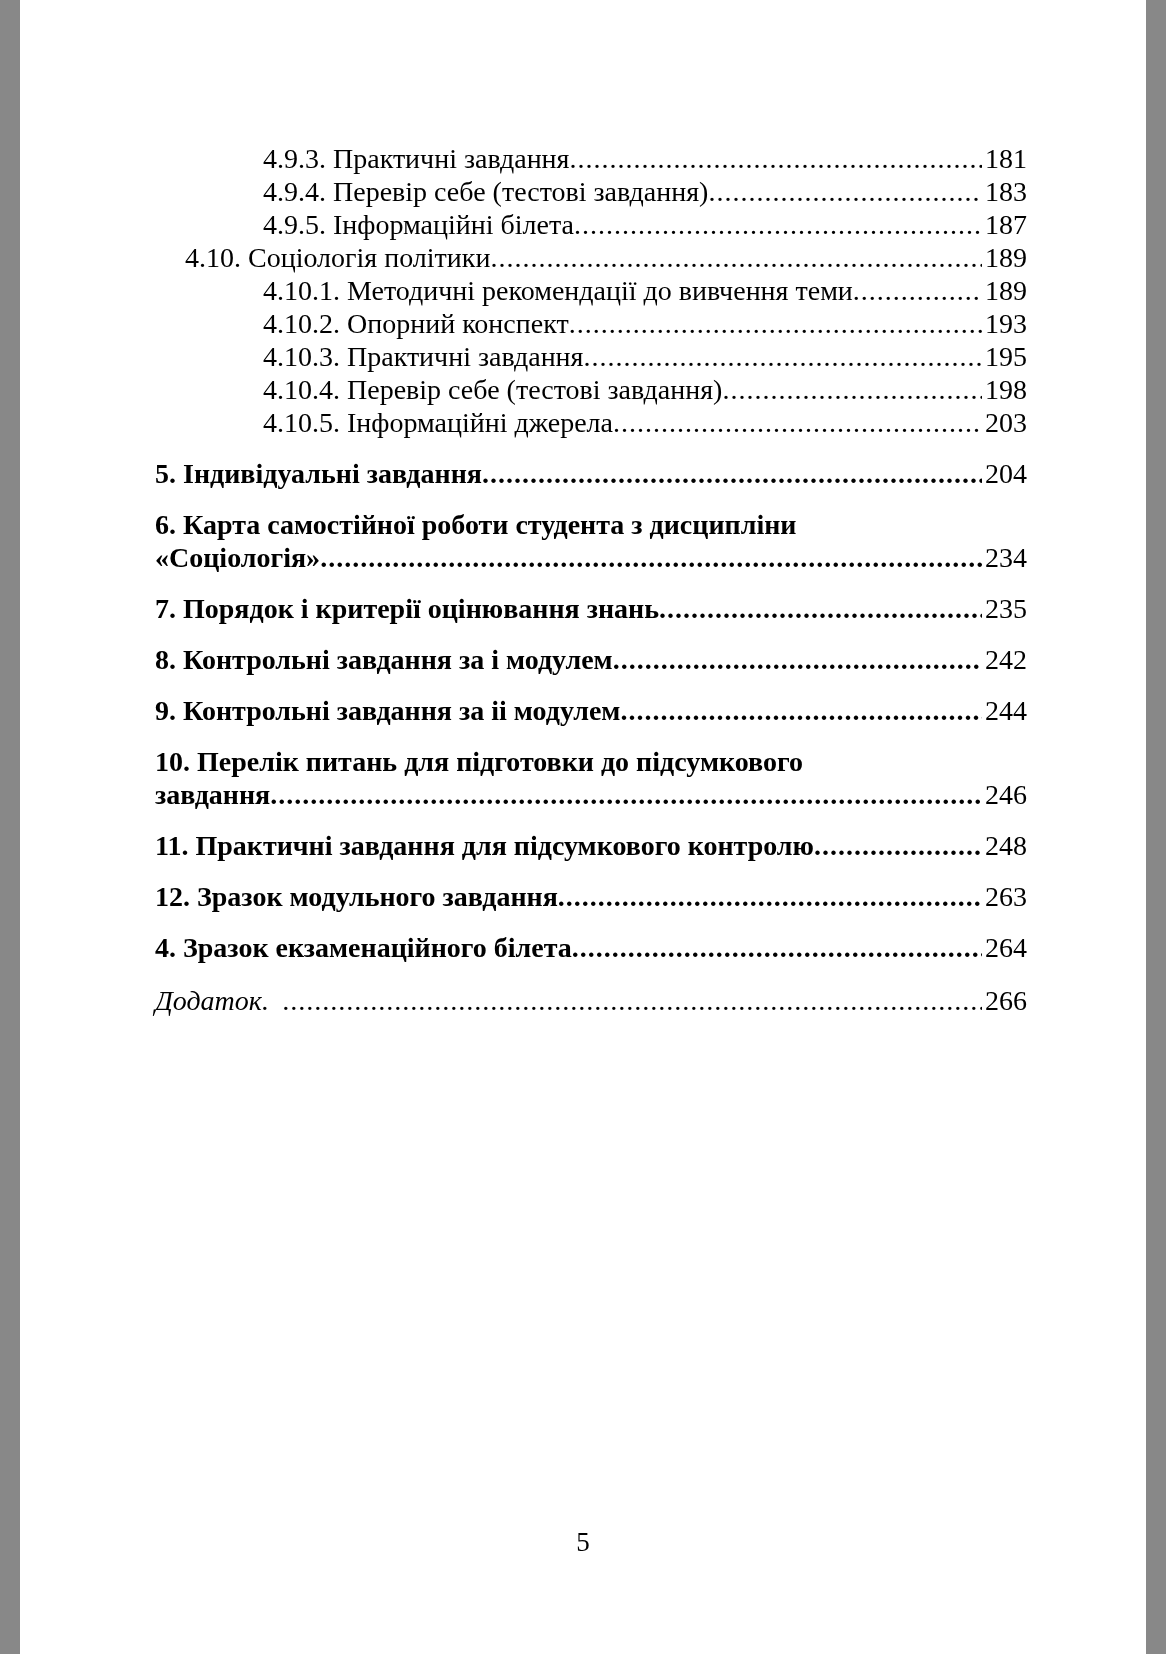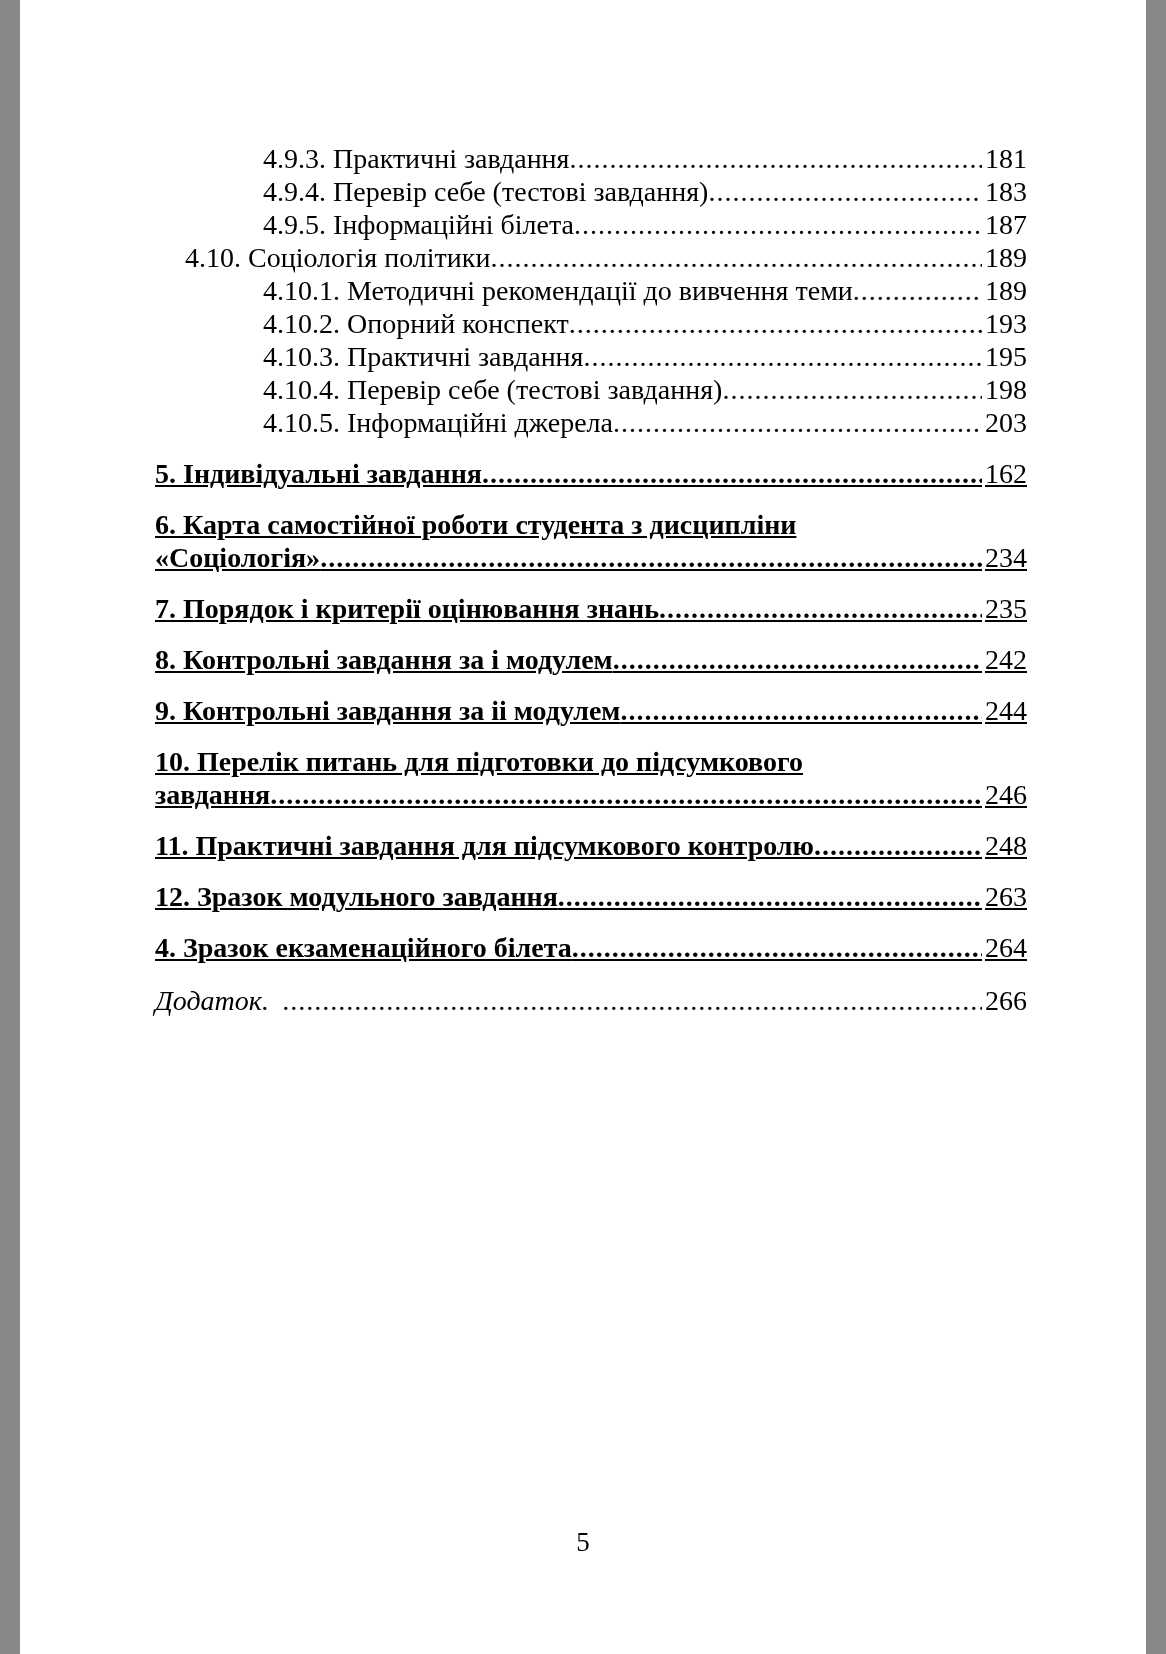--- a/index.html
+++ b/index.html
@@ -35,21 +35,21 @@
     min-width: 0;
   }
   .line .pagenum {
     flex: 0 0 auto;
     padding-left: 3px;
     font-weight: normal;
     font-style: normal;
   }
   .sub1 { padding-left: 30px; }
   .sub2 { padding-left: 108px; }
-  .bold { font-weight: bold; text-decoration: underline; }
+  .bold { font-weight: bold; }
   .item { margin-top: 18px; }
   .cont { margin-top: 0; }
   .italic { font-style: italic; font-weight: normal; margin-top: 20px; align-items: center; }
   .italic .dots { margin-left: 14px; }
   .footer {
     position: absolute;
     top: 1526px;
     left: 0;
     right: 0;
     text-align: center;
@@ -105,21 +105,21 @@
     </div>
     <div class="line sub2">
       <span class="label">4.10.5. Інформаційні джерела </span>
         <span class="dots">............................................................................................................................................................................................................................................................................................................</span>
         <span class="pagenum">203</span>
     </div>
 
     <div class="line bold item">
       <span class="label">5. Індивідуальні завдання</span>
         <span class="dots">............................................................................................................................................................................................................................................................................................................</span>
-        <span class="pagenum">162</span>
+        <span class="pagenum">204</span>
     </div>
 
     <div class="line bold item">
       <span class="label">6. Карта самостійної роботи студента з дисципліни</span>
     </div>
     <div class="line bold cont">
       <span class="label">«Соціологія»</span>
         <span class="dots">............................................................................................................................................................................................................................................................................................................</span>
         <span class="pagenum">234</span>
     </div>

